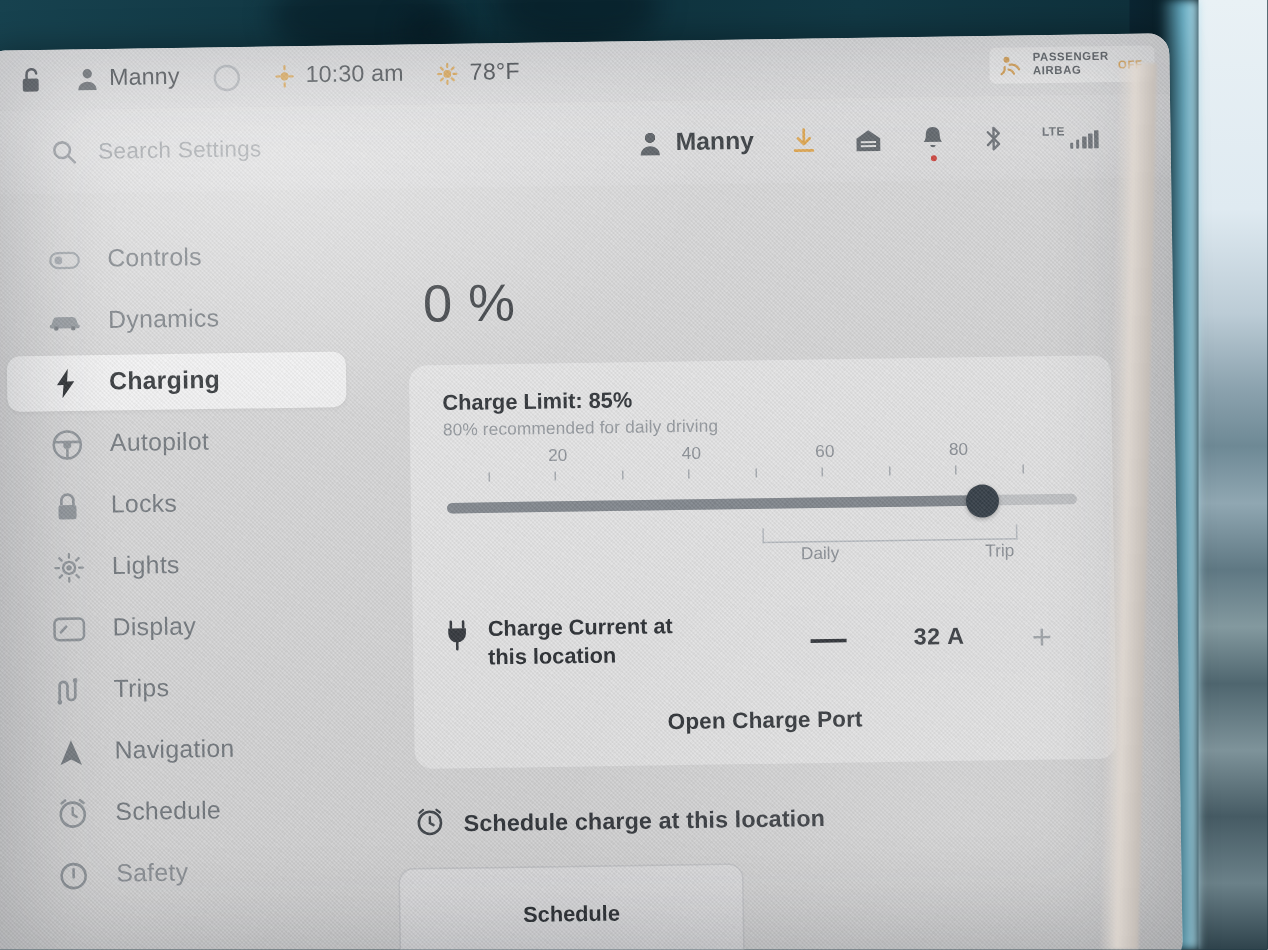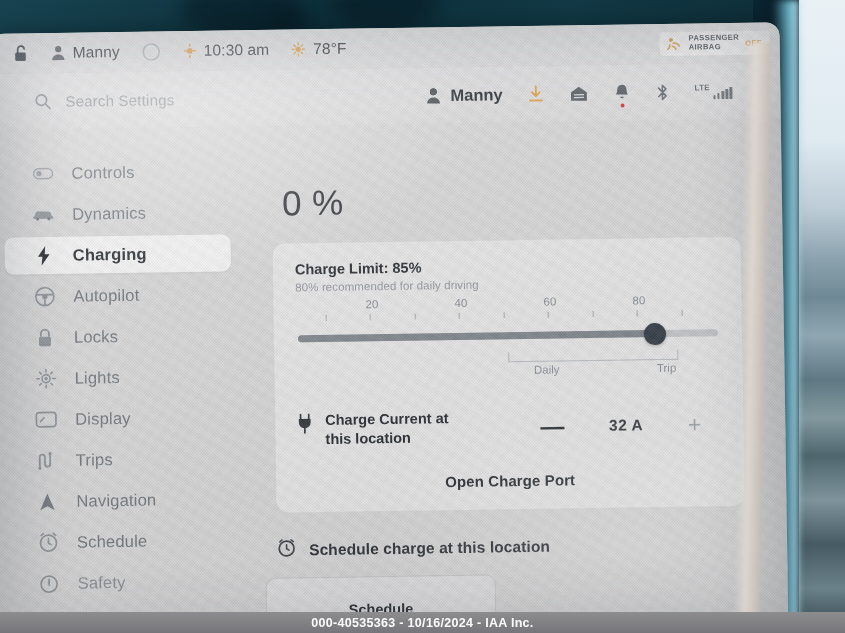--- a/index.html
+++ b/index.html
@@ -575,16 +575,13 @@
       </div>
     </div>
 
     <div id="texture"></div>
     <div id="glare"></div>
     <div id="vignette"></div>
   </div>
 
   <div id="dash-trim"></div>
 
-  <div id="watermark">
-    <span id="watermark-text">000-40535363 - 10/16/2024 - IAA Inc.</span>
-  </div>
 </div>
 
 </body></html>

